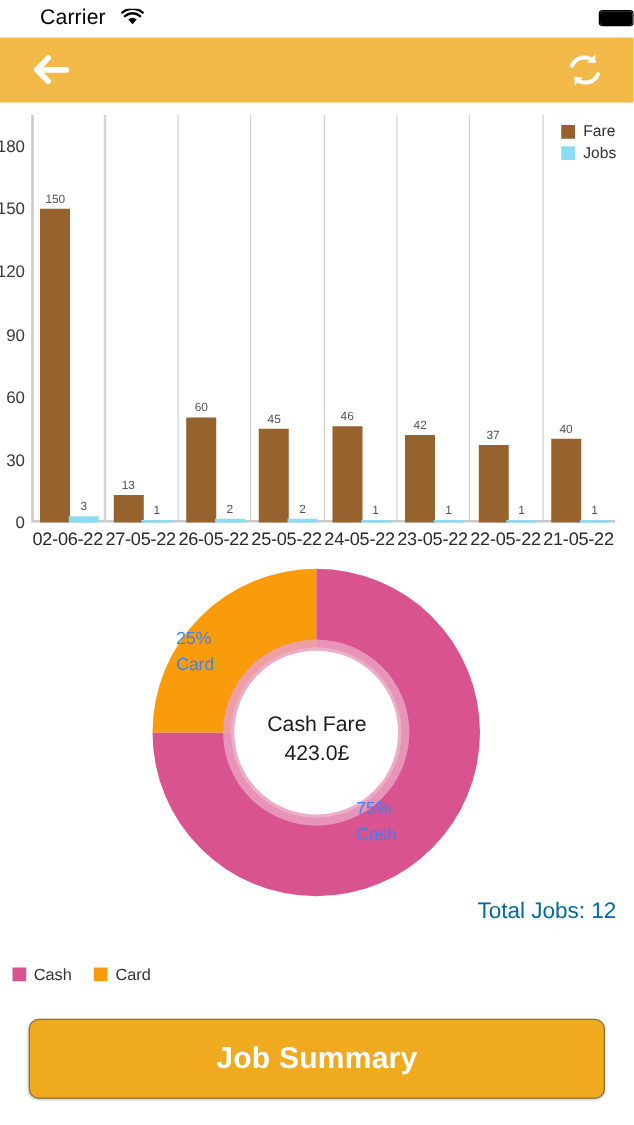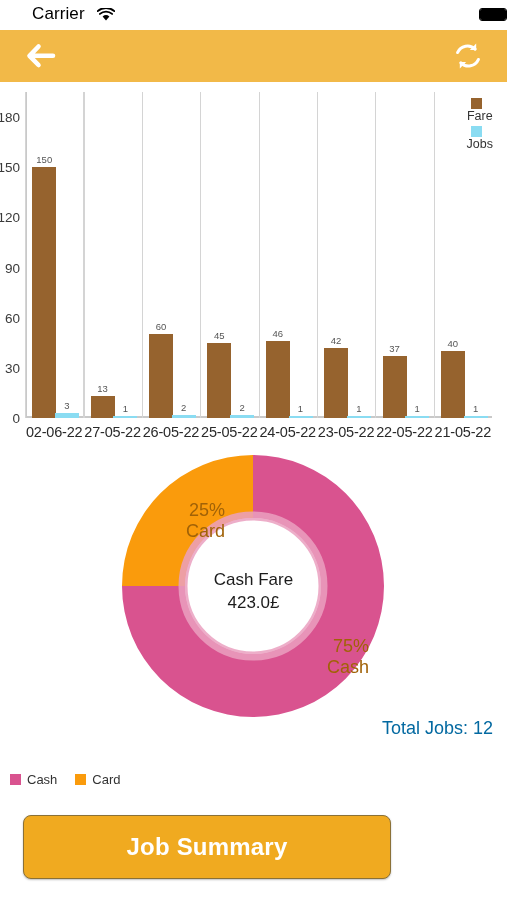--- a/index.html
+++ b/index.html
@@ -81,48 +81,48 @@
   }
   .xlabel {
     position:absolute; top:336px; text-align:center; font-size:14.5px;
     font-weight:400; color:#2a2a2a; transform:translateX(-50%);
     white-space:nowrap; letter-spacing:-0.2px;
   }
   .legend-box {
     position:absolute; right:14px; top:10px;
     font-size:12.5px; color:#333;
   }
-  .legend-row { display:flex; align-items:center; margin-bottom:3px;flex-direction:column; }
+  .legend-row { display:flex; align-items:center; margin-bottom:3px; }
   .legend-sw { width:11px; height:11px; margin-right:7px; display:inline-block; }
 
   
   .donutwrap { position:absolute; left:0; top:440px; width:507px; height:300px; }
   .donut-label {
-    position:absolute; color:#a16207; font-size:18px; line-height:21px;
-    text-align:right; white-space:nowrap;
+    position:absolute; color:#3b82f6; font-size:14px; line-height:21px;
+    text-align:left; white-space:nowrap;
   }
   .donut-center {
     position:absolute; left:0; right:0; text-align:center;
     font-size:17px; line-height:23px; color:#1c1c1c;
   }
   .total-jobs {
     position:absolute; right:14px; top:718px;
     font-size:18px; color:#0369a1;
   }
   
   .pielegend {
     position:absolute; left:10px; top:772px;
     display:flex; align-items:center; font-size:13px; color:#333;
   }
   .pl-sw { width:11px; height:11px; display:inline-block; margin-right:6px; }
   .pl-item { display:flex; align-items:center; margin-right:18px; }
 
   
   .jobbtn {
-    position:absolute; left:23px; top:815px; width:368px; height:64px;
+    position:absolute; left:23px; top:815px; width:461px; height:64px;
     background:#f0aa20; border:1px solid #8a7138; border-radius:8px;
     color:#fff; font-size:24px; font-weight:700; letter-spacing:0.2px;
     display:flex; align-items:center; justify-content:center;
     cursor:pointer;
     box-shadow: 0 1px 2px rgba(0,0,0,0.25);
   }
 </style>
 </head>
 <body>
 

